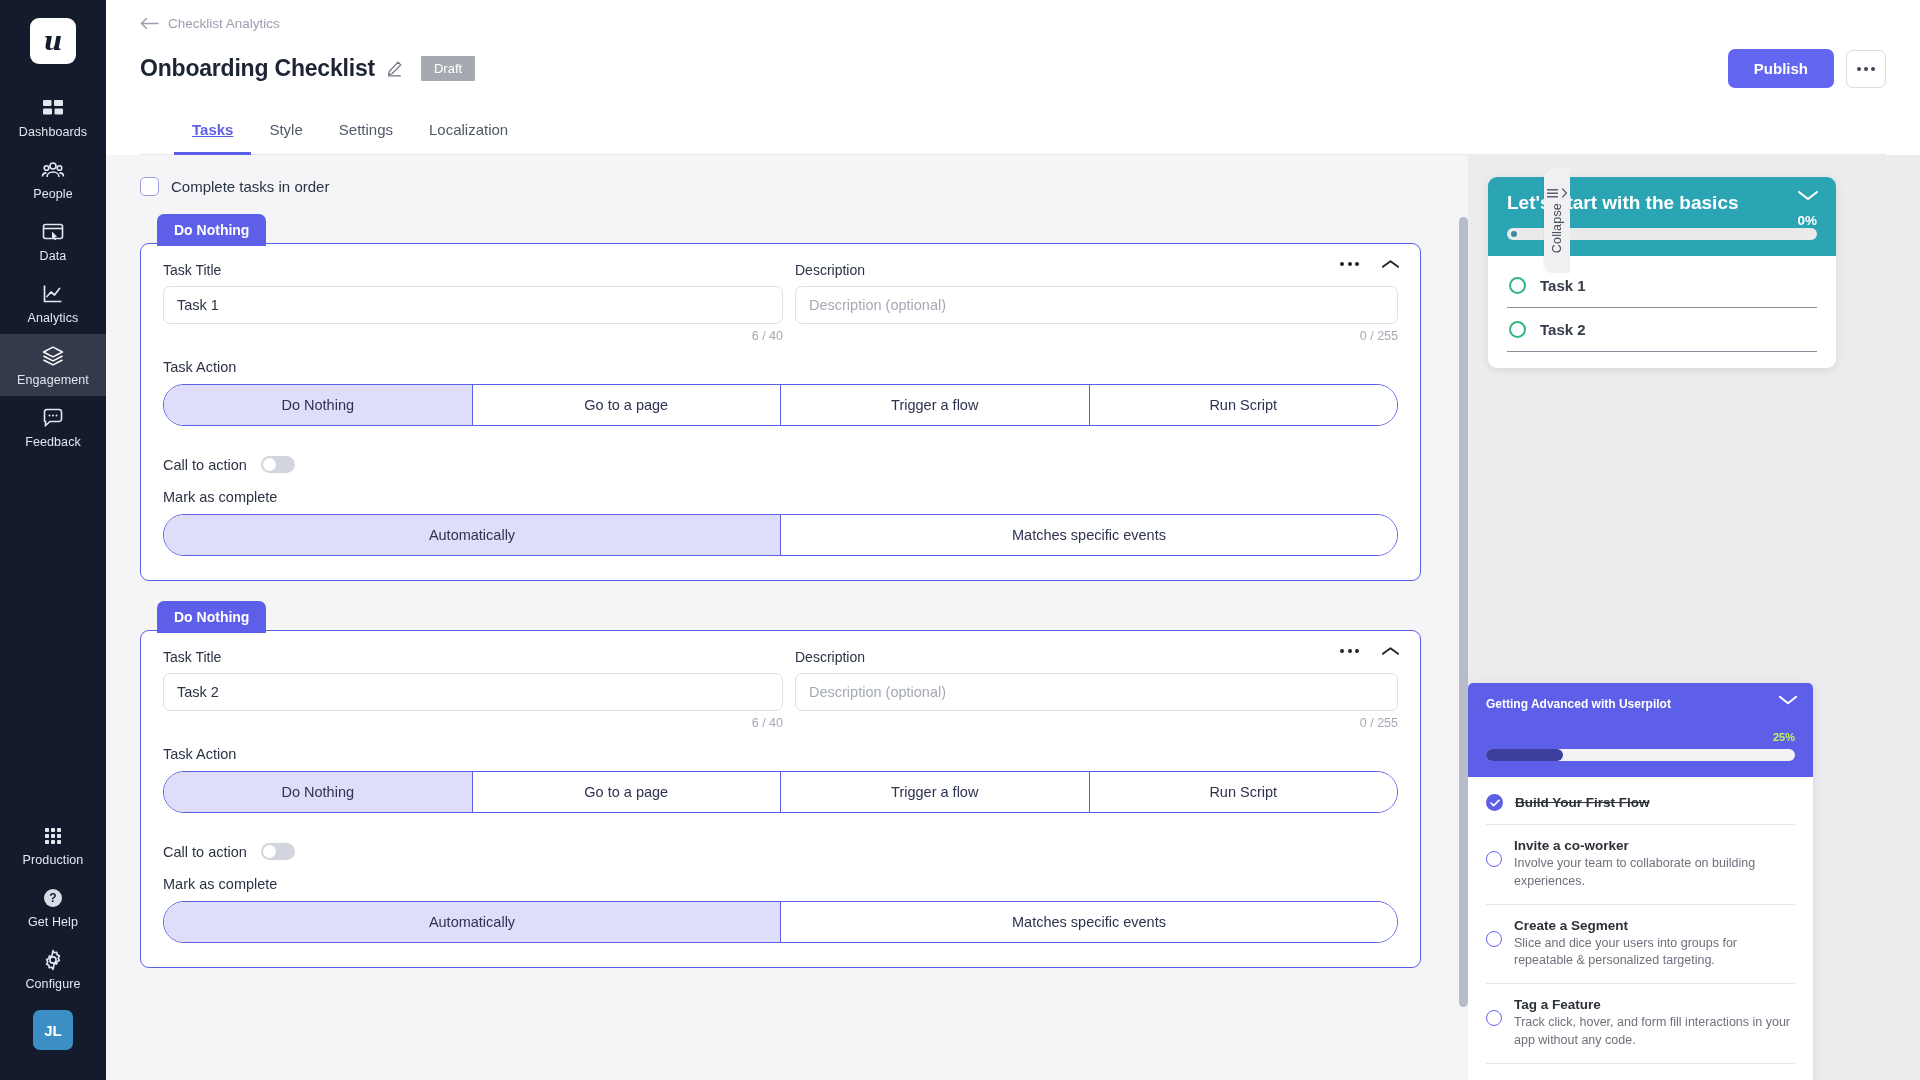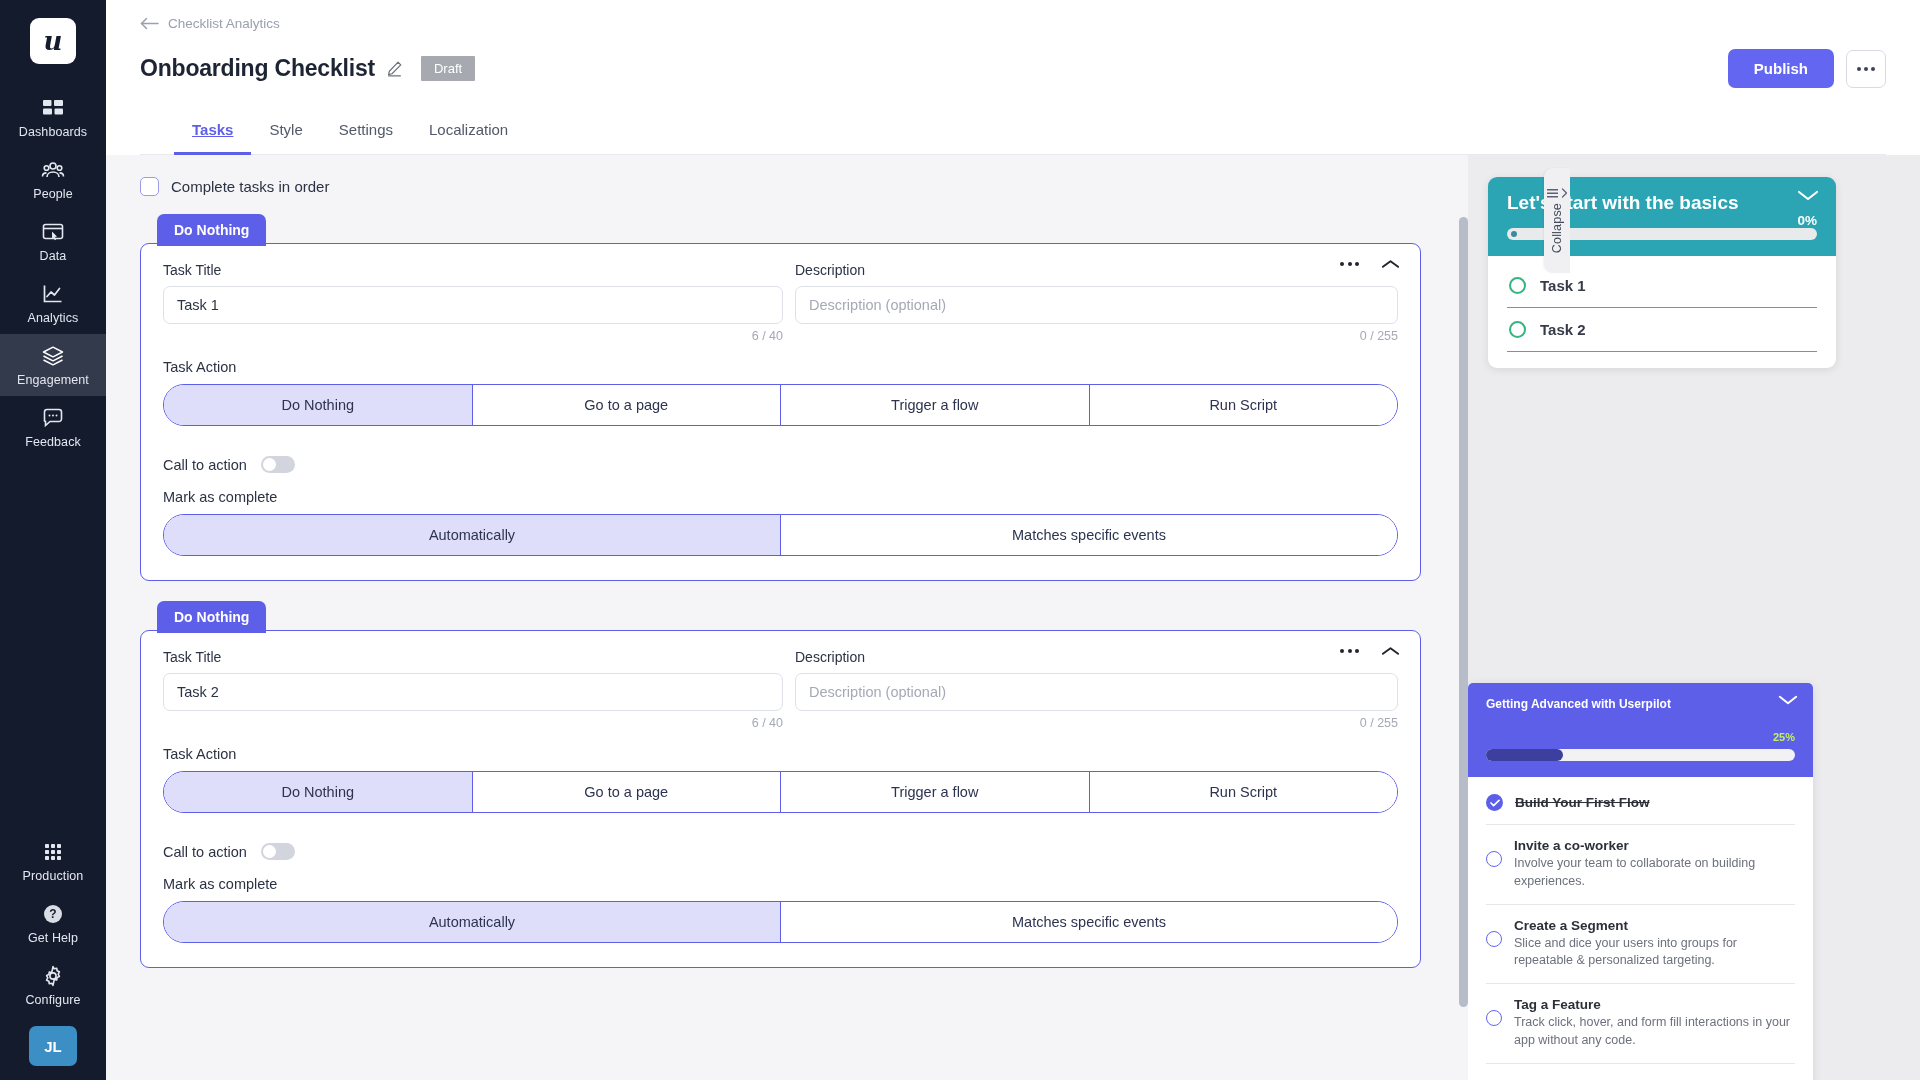--- a/index.html
+++ b/index.html
@@ -31,24 +31,24 @@
     width: 106px; padding: 10px 0 9px;
     display: flex; flex-direction: column; align-items: center; gap: 5px;
     color: #cdd3e0; cursor: pointer;
   }
   .rail-item.active { background: #333a4b; }
   .rail-item .ri-label { font-size: 12.5px; letter-spacing: .1px; color: #e3e7ef; }
   .rail-icon { width: 24px; height: 24px; display: block; }
   .rail-spacer { flex: 1 1 auto; }
   .rail-bottom { width: 106px; display: flex; flex-direction: column; align-items: center; padding-bottom: 10px; }
   .avatar {
-    width: 48px; height: 40px; border-radius: 7px; background: #3b8fc4;
+    width: 40px; height: 40px; border-radius: 7px; background: #3b8fc4;
     color: #fff; font-size: 15px; font-weight: 600;
     display: flex; align-items: center; justify-content: center;
-    margin-top: 10px; margin-bottom: 4px;
+    margin-top: 10px; margin-bottom: 20px;
   }
 
   
   .main { flex: 1 1 auto; height: 1080px; display: flex; flex-direction: column; background:#fff; position: relative; }
 
   .topbar { padding: 16px 34px 0 34px; background:#fff; }
   .crumb { display: flex; align-items: center; gap: 9px; color: #9aa0ad; font-size: 13.5px; cursor: pointer; width: max-content;}
   .crumb svg { display:block; }
 
   .titlerow { display: flex; align-items: center; margin-top: 18px; }

